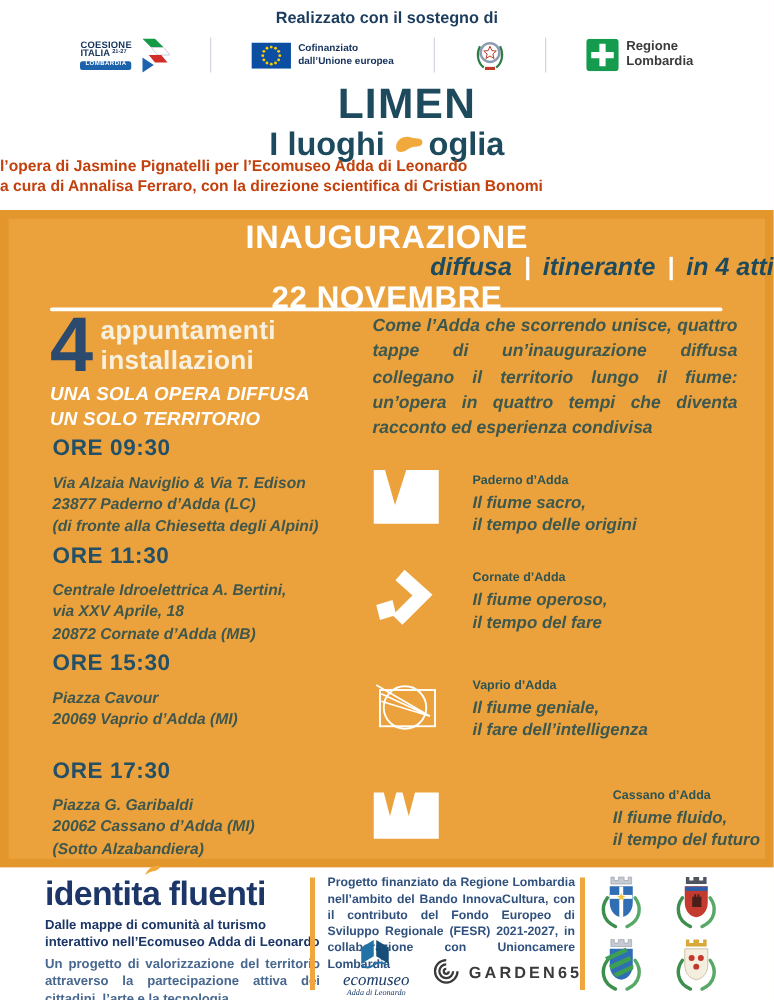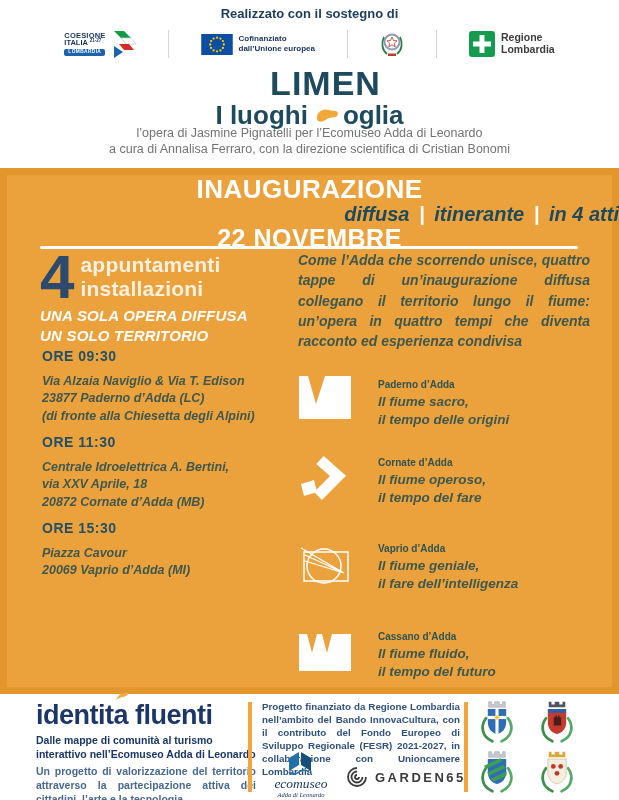--- a/index.html
+++ b/index.html
@@ -23,22 +23,22 @@
   .eu-l1,.eu-l2{font-size:8px;font-weight:700;color:#16325C;}
   .regione{display:flex;align-items:center;gap:6px;}
   .regione-text{display:flex;flex-direction:column;line-height:1.1;}
   .regione-l1,.regione-l2{font-size:10.5px;font-weight:700;color:#3C3C3B;}
   
   .title-main{position:absolute;top:64px;left:0;width:100%;text-align:center;
     font-size:34px;font-weight:800;color:#1E4A5E;letter-spacing:1px;padding-left:16px;}
   .title-sub{position:absolute;top:100px;left:0;width:100%;display:flex;
     justify-content:center;align-items:center;gap:7px;font-size:26px;font-weight:800;color:#1E4A5E;}
   .title-sub .suffix{margin-left:-4px;}
-  .credit{position:absolute;left:0;width:100%;text-align:center;
-    font-size:12.5px;font-weight:400;color:#737373;}
+  .credit{position:absolute;left:0;width:100%;
+    font-size:12.5px;font-weight:700;color:#c2410c;}
   .credit1{top:126px;} .credit2{top:142px;}
   
   .orange{position:absolute;top:168px;left:0;width:619px;height:526px;
     background:#ECA23C;border:7px solid #E3962B;box-sizing:border-box;}
   .banner-title{position:absolute;top:174px;left:0;width:100%;text-align:center;
     font-size:26px;font-weight:800;color:#fff;letter-spacing:.5px;}
   .banner-words{position:absolute;top:203px;left:0;width:100%;text-align:right;
     font-size:20px;font-weight:700;font-style:italic;color:#1E4A5E;}
   .banner-words .sep{color:#fff;padding:0 4px;font-weight:800;}
   .banner-date{position:absolute;top:224px;left:0;width:100%;text-align:center;
@@ -46,28 +46,28 @@
   .hr-line{position:absolute;top:246px;left:40px;width:538px;height:3px;background:#fff;border-radius:2px;}
   
   .num-row{position:absolute;top:250px;left:40px;display:flex;align-items:flex-start;gap:6px;}
   .big-number{font-size:62px;line-height:.88;font-weight:800;color:#2C4A6E;}
   .num-lines{display:flex;flex-direction:column;padding-top:3px;line-height:1.12;}
   .num-line{font-size:21px;font-weight:600;color:#F8F1E0;letter-spacing:.2px;}
   .left-tagline{position:absolute;top:306px;left:40px;line-height:1.3;}
   .left-tagline div{font-size:15px;font-weight:800;font-style:italic;color:#fff;letter-spacing:.2px;}
   .sched-item{position:absolute;left:42px;width:250px;}
   .sched-0{top:348px;} .sched-1{top:434px;} .sched-2{top:520px;} .sched-3{top:606px;}
-  .sched-time{font-size:14px;font-weight:800;color:#235066;letter-spacing:.5px;}
+  .sched-time{font-size:18px;font-weight:800;color:#235066;letter-spacing:.5px;}
   .sched-lines{margin-top:9px;line-height:1.38;}
   .sched-lines div{font-size:12.5px;font-style:italic;font-weight:600;color:#3F574D;}
   
   .intro{position:absolute;top:250px;left:298px;width:292px;text-align:justify;
     font-size:14px;font-weight:600;font-style:italic;color:#3E584E;line-height:1.45;}
   .stop{position:absolute;left:298px;width:310px;display:flex;align-items:flex-start;gap:24px;}
-  .stop-0{top:376px;} .stop-1{top:454px;} .stop-2{top:540px;} .stop-3{top:628px;}
+  .stop-0{top:376px;} .stop-1{top:454px;} .stop-2{top:540px;} .stop-3{top:628px;justify-content:space-between;}
   .stop-icon{width:56px;flex:0 0 56px;display:flex;justify-content:flex-start;}
   .stop-text{line-height:1.3;padding-top:2px;}
   .stop-name{font-size:10px;font-weight:800;color:#2E5352;margin-bottom:2px;}
   .stop-desc{font-size:13.5px;font-style:italic;font-weight:600;color:#3E584E;}
   
   .footer{position:absolute;top:694px;left:0;width:619px;height:106px;background:#fff;}
   .brand-name{position:absolute;top:6px;left:36px;font-size:27px;font-weight:800;
     color:#1B3667;letter-spacing:-.5px;}
   .accent-wrap{position:relative;display:inline-block;}
   .accent-svg{position:absolute;top:-9px;left:1px;}
@@ -209,20 +209,28 @@
       <div>20872 Cornate d’Adda (MB)</div>
     </div>
   </div>
   <div class="sched-item sched-2">
     <div class="sched-time">ORE 15:30</div>
     <div class="sched-lines">
       <div>Piazza Cavour</div>
       <div>20069 Vaprio d’Adda (MI)</div>
     </div>
   </div>
+  <div class="sched-item sched-3">
+    <div class="sched-time">ORE 17:30</div>
+    <div class="sched-lines">
+      <div>Piazza G. Garibaldi</div>
+      <div>20062 Cassano d’Adda (MI)</div>
+      <div>(Sotto Alzabandiera)</div>
+    </div>
+  </div>
 
   <div class="intro">Come l’Adda che scorrendo unisce, quattro tappe di un’inaugurazione diffusa collegano il territorio lungo il fiume: un’opera in quattro tempi che diventa racconto ed esperienza condivisa</div>
 
   <div class="stop stop-0">
     <span class="stop-icon">
       <svg width="54" height="44" viewBox="0 0 54 44">
         <path d="M1,0 h9 l8,28 l9,-28 h26 v43 h-52 z" fill="#FFFFFF"></path>
       </svg>
     </span>
     <span class="stop-text">

